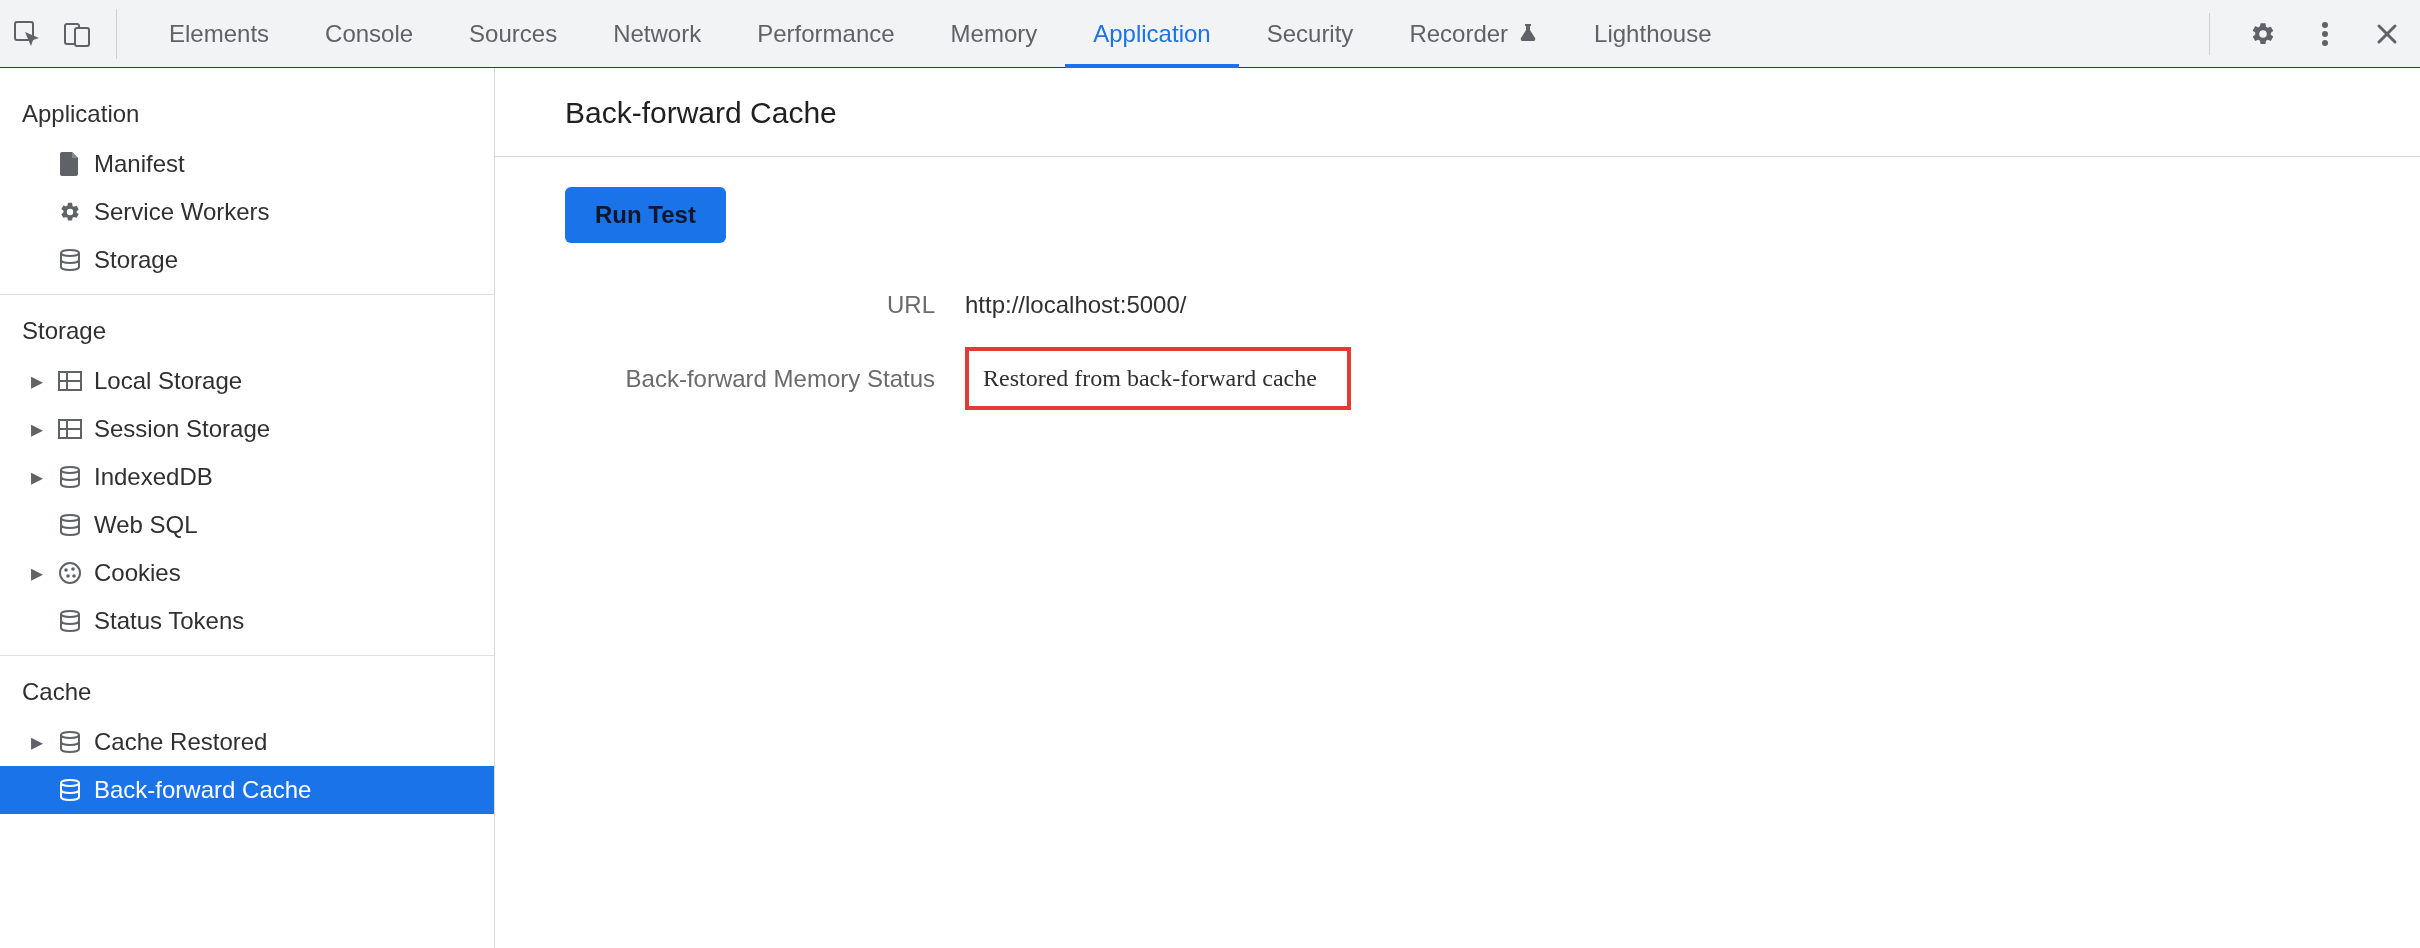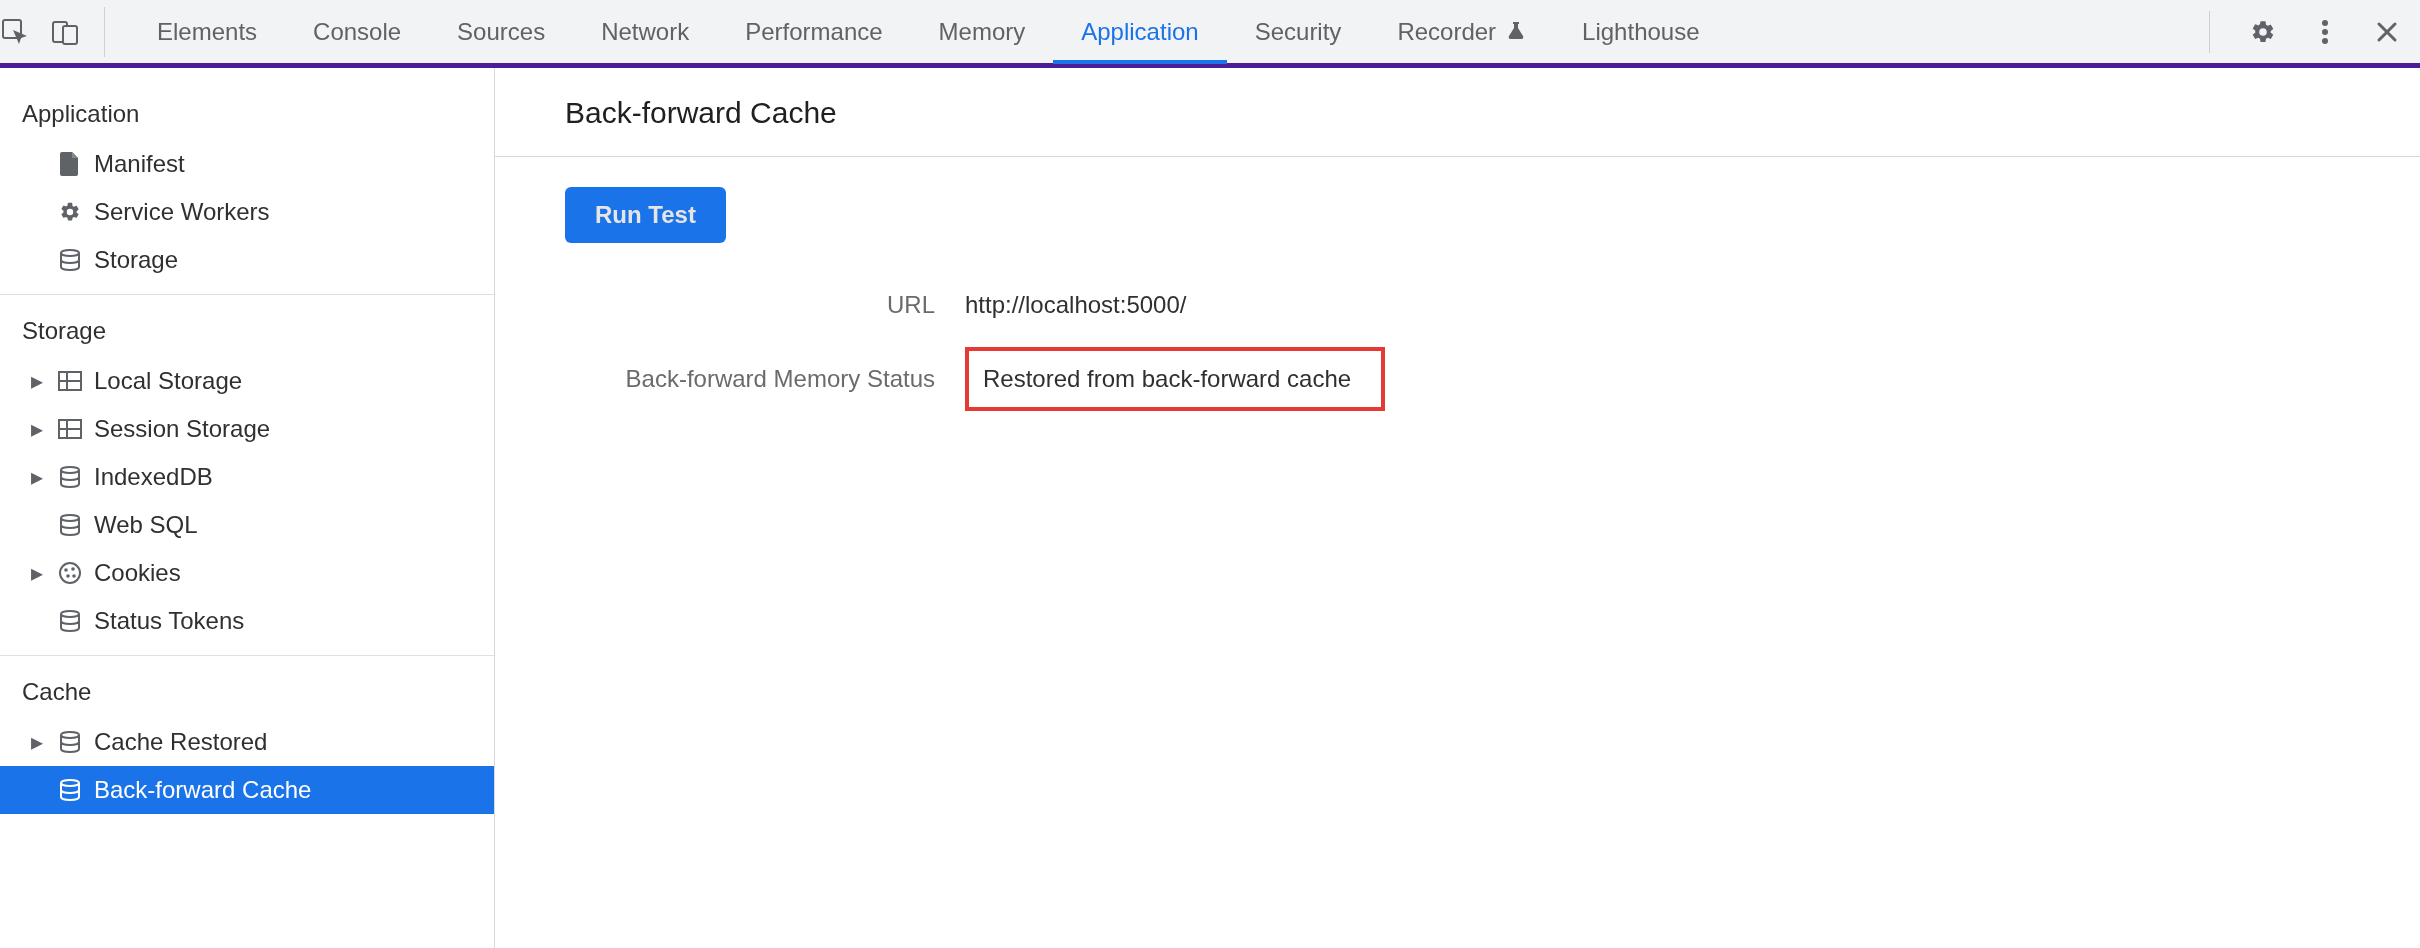--- a/index.html
+++ b/index.html
@@ -3,22 +3,22 @@
 <meta charset="utf-8">
 <style>
   * { box-sizing: border-box; margin: 0; padding: 0; }
   html, body { width: 2420px; height: 948px; font-family: "Helvetica Neue", Arial, sans-serif; font-size: 20px; color: #303030; background: #ffffff; }
   
   .tabbar {
     display: flex;
     align-items: center;
     height: 68px;
     background: #f1f3f4;
-    border-bottom: 5px solid #4c1d95;
-    padding: 0 18px 0 0;
+    border-bottom: 1px solid #4c1d95;
+    padding: 0 18px 0 12px;
   }
   .tabbar .left-icons { display: flex; align-items: center; gap: 20px; padding-right: 24px; border-right: 1px solid #cfcfcf; height: 50px; }
   .tabbar .left-icons svg { display: block; }
   .tabs { display: flex; align-items: stretch; height: 100%; margin-left: 24px; flex: 1; }
   .tab {
     display: flex; align-items: center; gap: 10px;
     padding: 0 28px;
     color: #5f6368;
     font-size: 24px;
     cursor: pointer;
@@ -68,32 +68,32 @@
   .main { flex: 1; padding: 0; position: relative; }
   .main .title {
     font-size: 30px;
     padding: 28px 70px 26px 70px;
     border-bottom: 1px solid #d8d8d8;
     color: #202020;
   }
   .content-area { padding: 30px 70px; }
   .run-btn {
     background: #1a73e8;
-    color: #e5e5e5;
+    color: #0f172a;
     border: none;
     border-radius: 6px;
     padding: 14px 30px;
     font-size: 24px;
     font-weight: 600;
     cursor: pointer;
   }
   .kv { display: grid; grid-template-columns: 400px auto; row-gap: 28px; margin-top: 48px; align-items: center; }
   .kv .label { color:#6b6b6b; font-size: 24px; text-align: right; padding-right: 30px; justify-self: end;}
   .kv .value { font-size: 24px; color:#303030; }
-  .status-box { border: 4px solid #e53935; padding: 14px 30px 14px 14px; display: inline-block; }
+  .status-box { border: 4px solid #e53935; padding: 14px 30px 14px 14px; display: inline-block; font-family: Liberation Serif, serif; }
 
   
   svg { overflow: visible; }
 </style>
 </head>
 <body>
 
 <div class="tabbar">
   <div class="left-icons">
     <span class="icon-btn">

